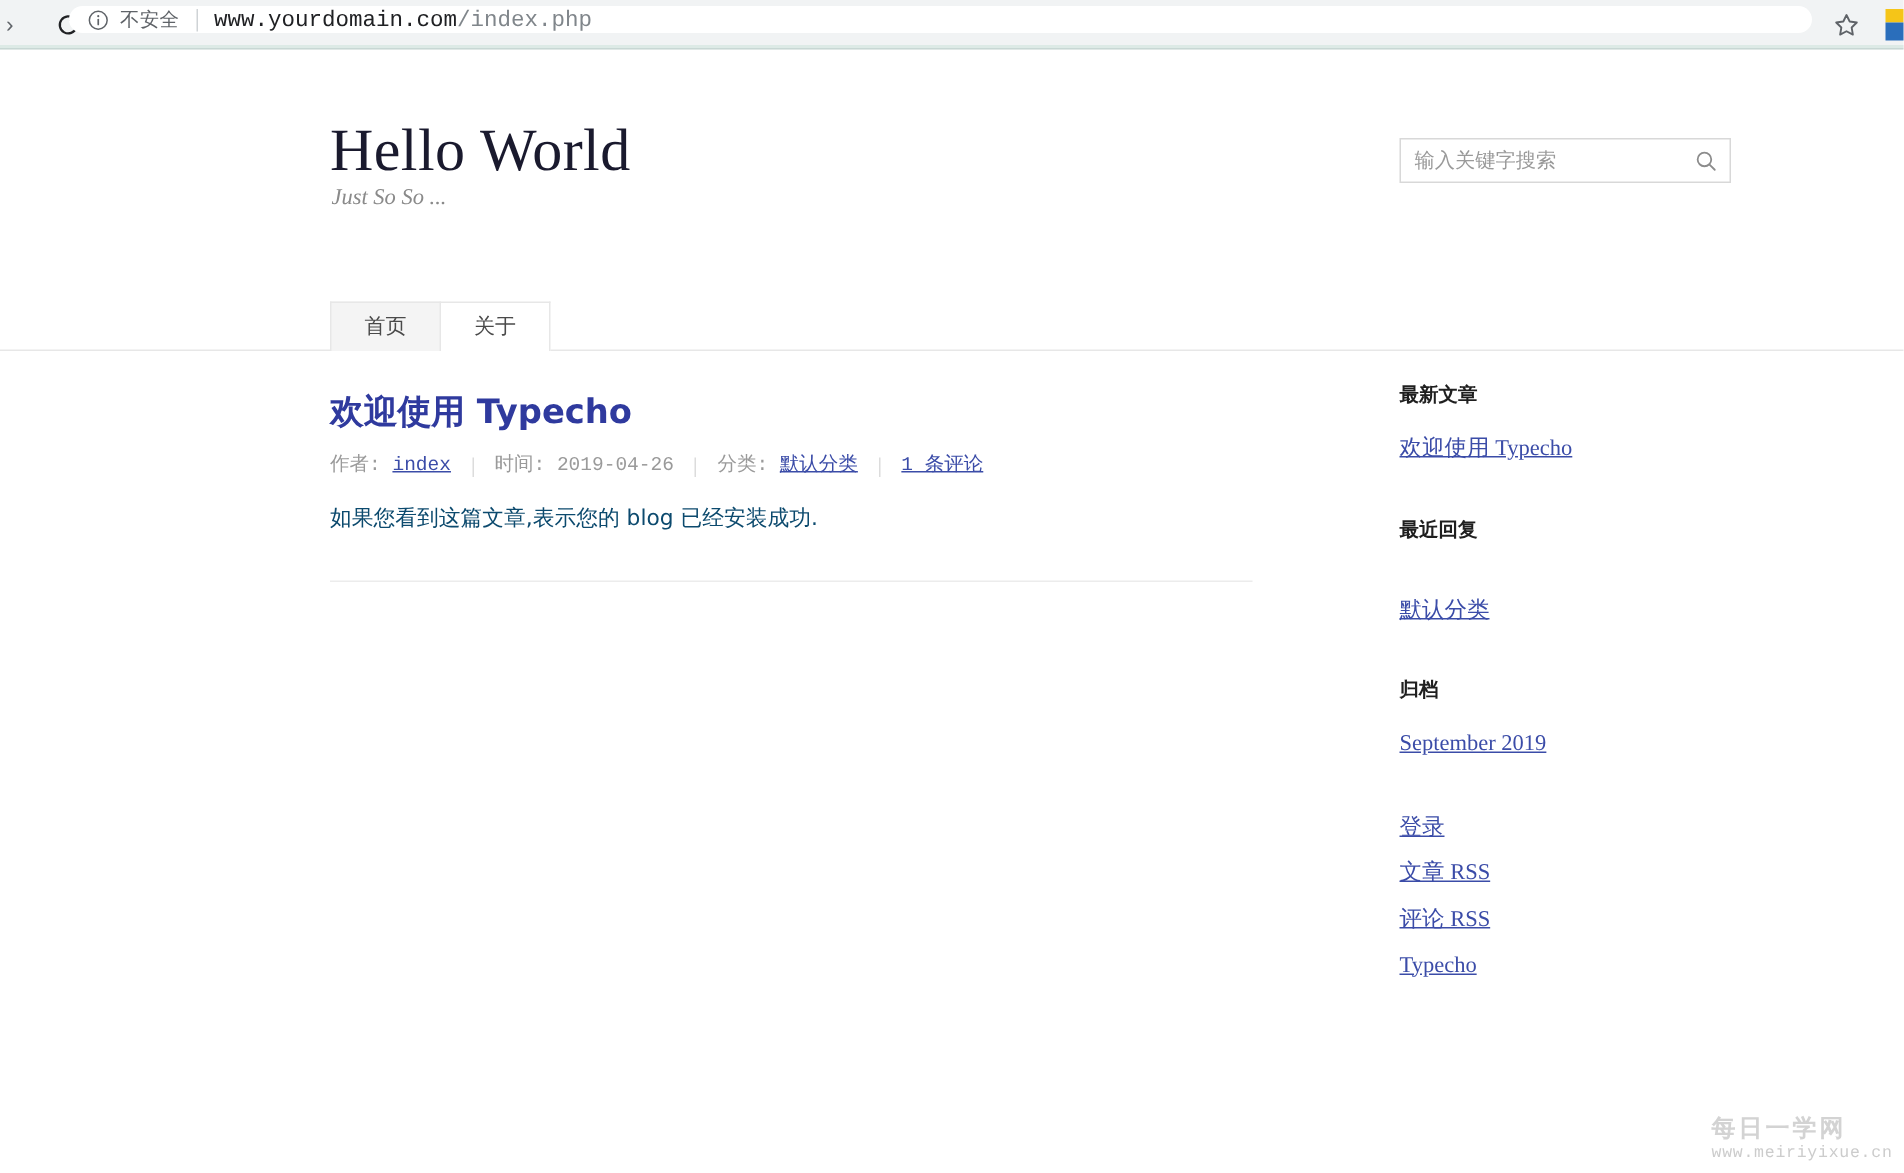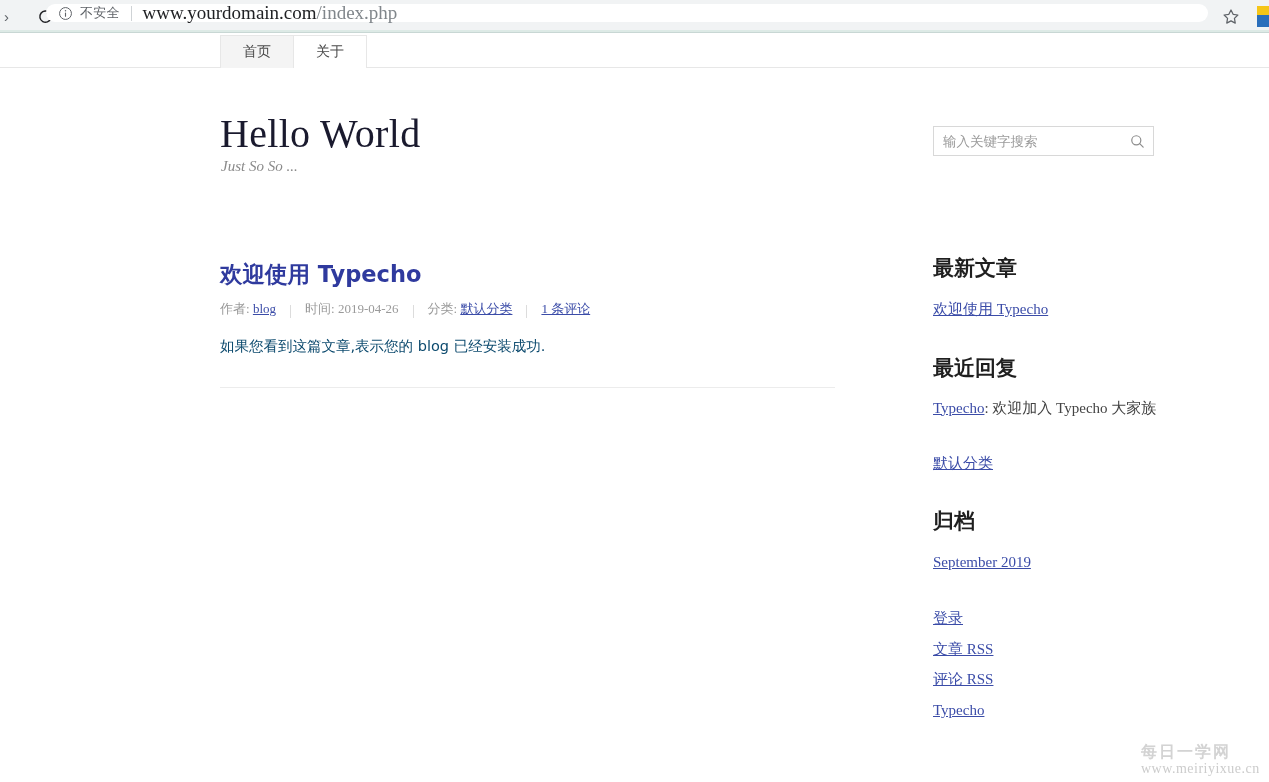--- a/index.html
+++ b/index.html
@@ -43,22 +43,22 @@
   #not-secure {
     font-size: 13px; color: #5f6368; flex: 0 0 auto;
     font-family: "DejaVu Sans", sans-serif;
     letter-spacing: .2px;
   }
   .omni-sep {
     width: 1px; height: 15px; background: #cfd3d6;
     margin: 0 11px; flex: 0 0 auto;
   }
   #url-text {
-    font-size: 19px; color: #202124; white-space: nowrap;
-    font-family: Liberation Serif, serif;
+    font-size: 15px; color: #202124; white-space: nowrap;
+    font-family: Liberation Mono, monospace;
   }
   #url-text .path { color: #80868b; }
   #star-btn {
     position: absolute; right: 28px; top: 7px;
     width: 20px; height: 20px;
   }
   #ext-icon {
     position: absolute; right: 0px; top: 6px;
     width: 12px; height: 21px;
   }
@@ -129,21 +129,21 @@
   #main-col { position: absolute; left: 220px; top: 10px; width: 618px; }
 
   .post-title { margin: 0; padding-top: 15px; }
   .post-title a {
     font-size: 22.5px; font-weight: bold; color: #2f3a9e;
     text-decoration: none;
     font-family: "DejaVu Sans", sans-serif;
   }
   .post-meta {
     margin-top: 10px; font-size: 13px; color: #9a9a9a;
-    font-family: Liberation Serif, serif;
+    font-family: Liberation Mono, monospace;
     display: flex; align-items: center;
   }
   .post-meta .meta-item { display: inline-flex; align-items: baseline; }
   .post-meta a { color: #3b4ca8; text-decoration: underline; }
   .post-meta .meta-sep {
     display: inline-block; width: 1px; height: 13px;
     background: #dcdcdc; margin: 0 14px;
     position: relative; top: 2px;
   }
   .post-body {
@@ -152,21 +152,21 @@
     font-family: "DejaVu Sans", sans-serif;
   }
   .post-divider {
     margin-top: 28px; height: 1px; background: #ececec; width: 615px;
   }
 
   
   #sidebar { position: absolute; left: 933px; top: 20px; width: 260px; }
   .widget { margin-bottom: 34px; }
   .widget-title {
-    margin: 0 0 16px 0; font-size: 21px; font-weight: bold;
+    margin: 0 0 16px 0; font-size: 13px; font-weight: bold;
     color: #1f1f1f;
     font-family: "DejaVu Sans", sans-serif;
   }
   .widget ul { list-style: none; margin: 0; padding: 0; }
   .widget li { margin-bottom: 11px; line-height: 1.35; }
   .widget a {
     color: #3b4ca8; text-decoration: underline;
     font-size: 15px;
     font-family: "Liberation Serif", "DejaVu Serif", serif;
   }
@@ -181,22 +181,22 @@
     position: absolute; right: 4px; bottom: 2px;
     width: 124px; height: 38px;
     text-align: left; user-select: none;
   }
   #watermark .wm-top {
     font-size: 16px; color: #d3d3d3; letter-spacing: 2px;
     font-family: "DejaVu Sans", sans-serif; font-weight: bold;
     line-height: 20px;
   }
   #watermark .wm-bot {
-    font-size: 14px; color: #cccccc; letter-spacing: .5px;
-    font-family: Liberation Serif, serif;
+    font-size: 11px; color: #cccccc; letter-spacing: .5px;
+    font-family: Liberation Mono, monospace;
     line-height: 14px;
   }
 </style>
 </head>
 <body>
 
 <div id="browser-bar">
 
   <div class="nav-btn">
     <span class="fwd-arrow">›</span>
@@ -229,57 +229,57 @@
   </div>
 
   <div id="ext-icon">
     <div class="top"></div>
     <div class="bot"></div>
   </div>
 </div>
 
 <div id="page">
 
+  <div id="site-header">
+    <h1 id="site-title">Hello World</h1>
+    <div id="site-desc">Just So So ...</div>
+
+    <div id="search-form">
+      <input id="search-input" type="text" placeholder="输入关键字搜索" style="">
+      <button id="search-submit">
+        <svg width="17" height="17" viewBox="0 0 24 24">
+          <circle cx="10.3" cy="10.3" r="6.4" fill="none" stroke="#8c8c8c" stroke-width="1.7"></circle>
+          <line x1="15.1" y1="15.1" x2="20" y2="20" stroke="#8c8c8c" stroke-width="1.7" stroke-linecap="round"></line>
+        </svg>
+      </button>
+    </div>
+  </div>
+
   <div id="nav-bar">
     <ul id="nav-list">
       <li class="active">
         <a href="#">首页</a>
       </li>
       <li>
         <a href="#">关于</a>
       </li>
     </ul>
   </div>
 
-  <div id="site-header">
-    <h1 id="site-title">Hello World</h1>
-    <div id="site-desc">Just So So ...</div>
-
-    <div id="search-form">
-      <input id="search-input" type="text" placeholder="输入关键字搜索" style="">
-      <button id="search-submit">
-        <svg width="17" height="17" viewBox="0 0 24 24">
-          <circle cx="10.3" cy="10.3" r="6.4" fill="none" stroke="#8c8c8c" stroke-width="1.7"></circle>
-          <line x1="15.1" y1="15.1" x2="20" y2="20" stroke="#8c8c8c" stroke-width="1.7" stroke-linecap="round"></line>
-        </svg>
-      </button>
-    </div>
-  </div>
-
   <div id="content-wrap">
 
     <div id="main-col">
       <article>
         <h2 class="post-title">
           <a href="#">欢迎使用 Typecho</a>
         </h2>
 
         <div class="post-meta">
           <span class="meta-item">
-            <span>作者:</span>&nbsp;<a href="#">blog</a>
+            <span>作者:</span>&nbsp;<a href="#">index</a>
           </span>
           <span class="meta-sep"></span>
           <span class="meta-item">
             <span>时间:</span>&nbsp;<span>2019-04-26</span>
           </span>
           <span class="meta-sep"></span>
           <span class="meta-item">
             <span>分类:</span>&nbsp;<a href="#">默认分类</a>
           </span>
           <span class="meta-sep"></span>
@@ -299,23 +299,20 @@
         <h3 class="widget-title">最新文章</h3>
         <ul>
           <li>
             <a href="#">欢迎使用 Typecho</a>
           </li>
         </ul>
       </section>
 
       <section class="widget">
         <h3 class="widget-title">最近回复</h3>
-        <ul>
-          <li class="comment-line"><a href="#">Typecho</a><span>: </span><span>欢迎加入 Typecho 大家族</span></li>
-        </ul>
       </section>
 
       <section class="widget">
         <ul>
           <li>
             <a href="#">默认分类</a>
           </li>
         </ul>
       </section>
 

